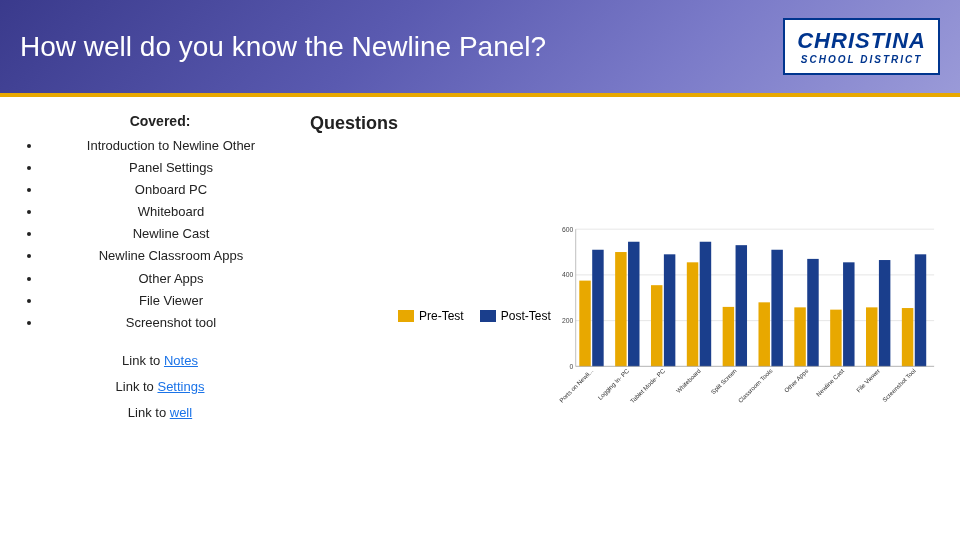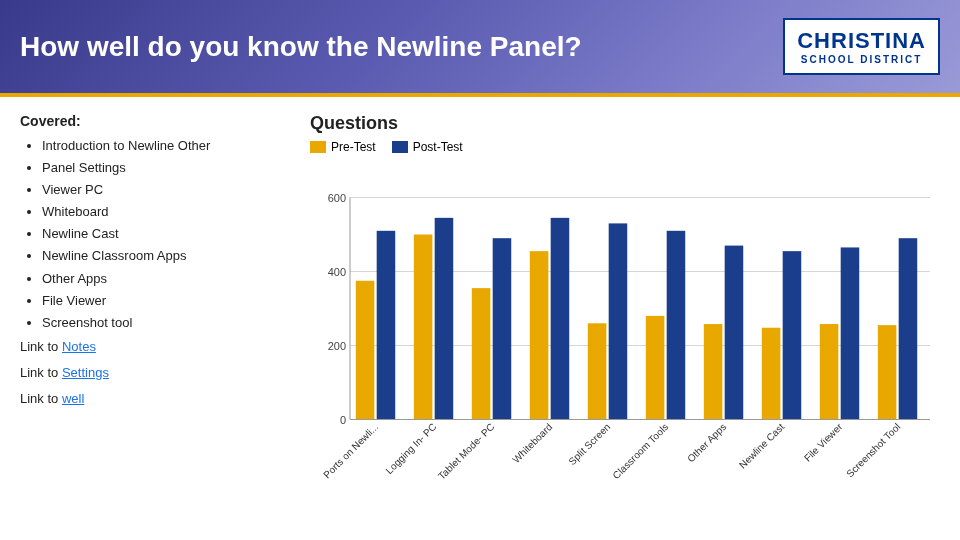--- a/index.html
+++ b/index.html
@@ -17,31 +17,32 @@
       padding: 18px 20px;
       display: flex;
       align-items: center;
       justify-content: space-between;
       border-bottom: 4px solid #e8a800;
       min-height: 90px;
     }
     .header-title {
       color: #fff;
       font-size: 28px;
-      font-weight: bold;
+      font-weight: normal;
       flex: 1;
     }
     .logo-box {
       background: #fff;
       padding: 8px 12px;
       border: 2px solid #00358e;
       display: flex;
       flex-direction: column;
       align-items: center;
       min-width: 140px;
+      font-style: italic;
     }
     .logo-text-christina {
       color: #00358e;
       font-size: 22px;
       font-weight: 900;
       letter-spacing: 1px;
     }
     .logo-text-school {
       color: #00358e;
       font-size: 10px;
@@ -57,52 +58,53 @@
       height: calc(540px - 94px);
       gap: 10px;
     }
 
     
     .left-col {
       width: 280px;
       flex-shrink: 0;
       font-size: 13px;
       color: #222;
+      text-align: center;
     }
     .covered-label {
       font-size: 14px;
       font-weight: bold;
       margin-bottom: 6px;
     }
     .bullet-list {
       list-style: disc;
       padding-left: 22px;
       line-height: 1.7;
       font-size: 13px;
     }
     .bullet-list li {
       color: #222;
     }
     .links-section {
+      margin-top: 14px;
       font-size: 13px;
       line-height: 2;
     }
     .links-section span {
       color: #222;
     }
     .links-section a {
       color: #1a73e8;
       text-decoration: underline;
     }
 
     
     .right-col {
       flex: 1;
       display: flex;
-      flex-direction: column;
     }
     .chart-title {
       font-size: 18px;
       font-weight: bold;
       color: #222;
       margin-bottom: 6px;
     }
     .legend {
       display: flex;
       gap: 16px;
@@ -139,21 +141,21 @@
   </div>
 </div>
 
 <div class="main">
 
   <div class="left-col">
     <div class="covered-label">Covered:</div>
     <ul class="bullet-list">
       <li>Introduction to Newline Other</li>
       <li>Panel Settings</li>
-      <li>Viewer PC</li>
+      <li>Onboard PC</li>
       <li>Whiteboard</li>
       <li>Newline Cast</li>
       <li>Newline Classroom Apps</li>
       <li>Other Apps</li>
       <li>File Viewer</li>
       <li>Screenshot tool</li>
     </ul>
     <div class="links-section">
       <div>
         <span>Link to </span>

